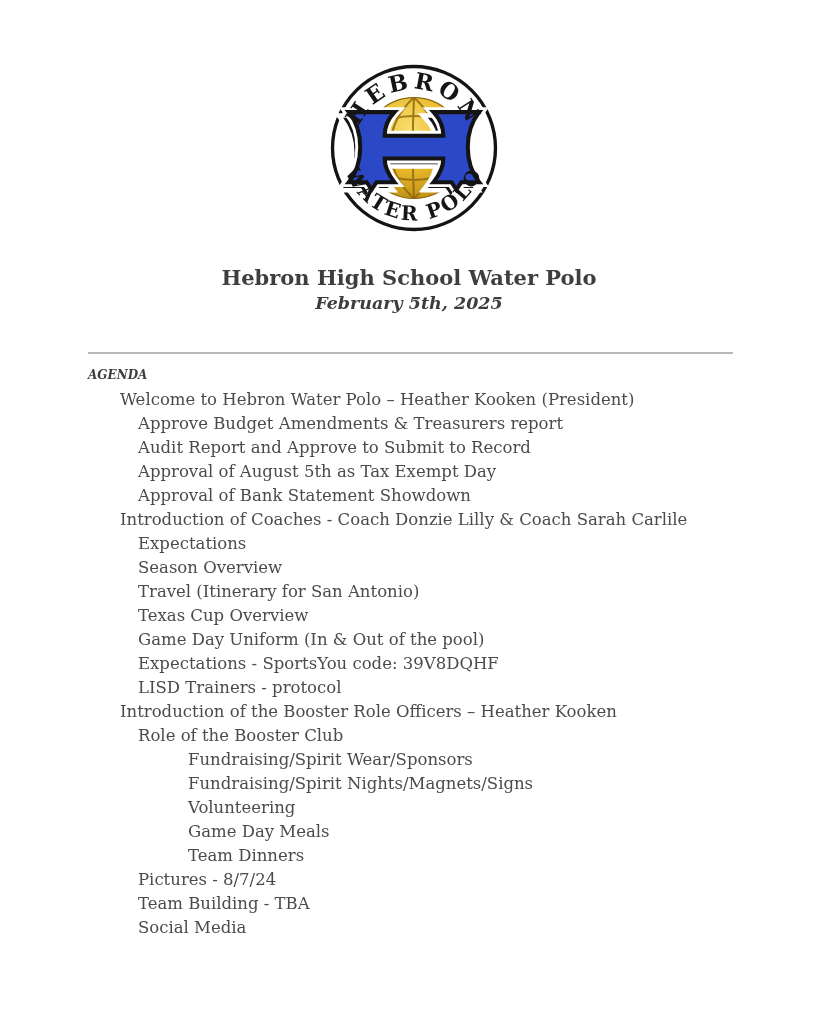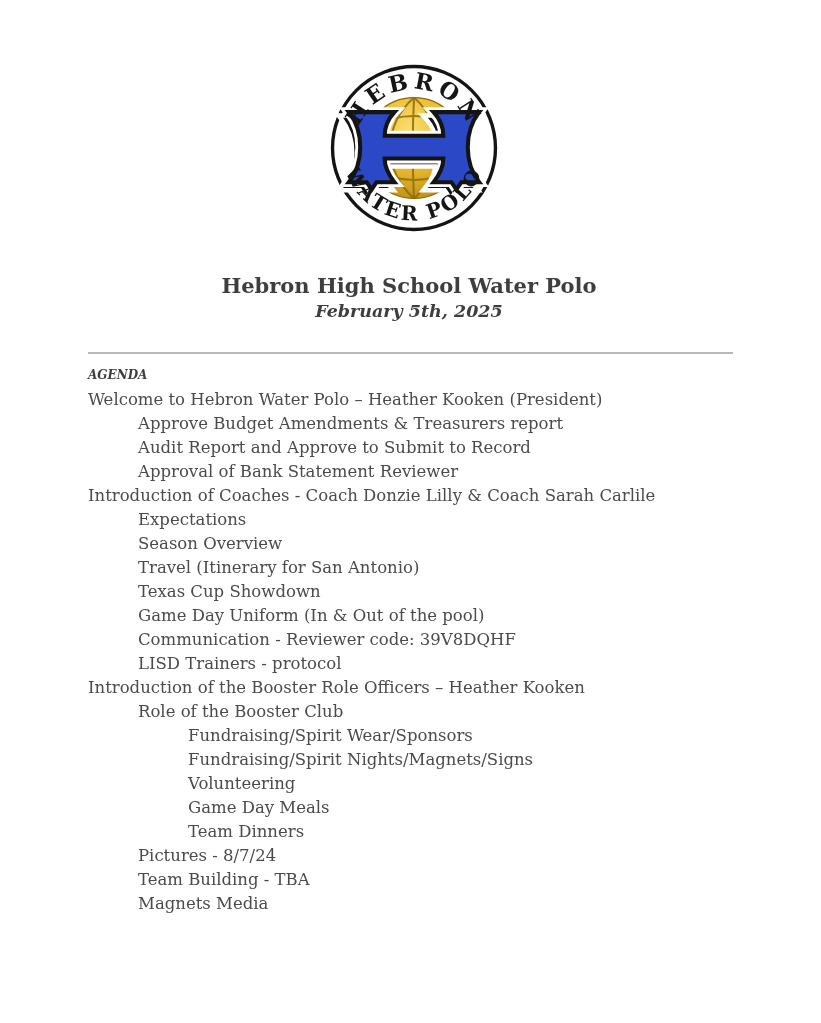--- a/index.html
+++ b/index.html
@@ -9,30 +9,30 @@
     --ink:#3e3e3e; --body-ink:#4b4b4b; --divider:#b9b9b9; --h-blue:#2b48c6; --logo-black:#141414;
   }
   .page{position:relative;width:821px;height:1023px;background:#fff;overflow:hidden;}
 
   .logo{position:absolute;left:330px;top:64px;width:168px;height:168px;}
   .logo svg{width:100%;height:100%;display:block;}
   .arc-text{font-family:"DejaVu Serif","Liberation Serif",serif;font-weight:bold;fill:#151515;}
   .arc-top{font-size:27px;letter-spacing:5px;}
   .arc-bottom{font-size:24px;letter-spacing:3px;}
 
-  .header{position:absolute;left:0;top:272px;width:818px;text-align:center;color:var(--ink);}
+  .header{position:absolute;left:0;top:264px;width:818px;text-align:center;color:var(--ink);}
   .title{font-size:21px;font-weight:bold;line-height:27px;}
   .subtitle{font-size:17.5px;font-weight:bold;font-style:italic;line-height:25px;}
 
   .divider{position:absolute;left:88px;top:352px;width:645px;height:0;border-top:2px solid var(--divider);}
 
   .agenda{position:absolute;left:88px;top:362px;width:690px;color:var(--body-ink);}
   .agenda-heading{font-size:12px;font-weight:bold;font-style:italic;line-height:26px;color:var(--ink);}
   .agenda-item{font-size:16.5px;line-height:24px;white-space:nowrap;}
-  .indent-0{padding-left:0;}
+  .indent-0{padding-left:0;margin-left:32px;}
   .indent-1{padding-left:50px;}
   .indent-2{padding-left:100px;}
 </style>
 </head>
 <body style="--ink: #3e3e3e; --body-ink: #4b4b4b; --divider: #b9b9b9; --h-blue: #2b48c6; --logo-black: #141414;">
 
 <div class="page">
 
   <div class="logo">
     <svg viewBox="0 0 200 200" xmlns="http://www.w3.org/2000/svg">
@@ -83,35 +83,36 @@
   </div>
 
   <div class="divider"></div>
 
   <div class="agenda">
     <div class="agenda-heading">AGENDA</div>
     <div>
         <div class="agenda-item indent-0">Welcome to Hebron Water Polo – Heather Kooken (President)</div>
         <div class="agenda-item indent-1">Approve Budget Amendments &amp; Treasurers report</div>
         <div class="agenda-item indent-1">Audit Report and Approve to Submit to Record</div>
-        <div class="agenda-item indent-1">Approval of Bank Statement Reviewer</div>
+        <div class="agenda-item indent-1">Approval of August 5th as Tax Exempt Day</div>
+        <div class="agenda-item indent-1">Approval of Bank Statement Showdown</div>
         <div class="agenda-item indent-0">Introduction of Coaches - Coach Donzie Lilly &amp; Coach Sarah Carlile</div>
         <div class="agenda-item indent-1">Expectations</div>
         <div class="agenda-item indent-1">Season Overview</div>
         <div class="agenda-item indent-1">Travel (Itinerary for San Antonio)</div>
-        <div class="agenda-item indent-1">Texas Cup Showdown</div>
+        <div class="agenda-item indent-1">Texas Cup Overview</div>
         <div class="agenda-item indent-1">Game Day Uniform (In &amp; Out of the pool)</div>
-        <div class="agenda-item indent-1">Communication - Reviewer code: 39V8DQHF</div>
+        <div class="agenda-item indent-1">Expectations - SportsYou code: 39V8DQHF</div>
         <div class="agenda-item indent-1">LISD Trainers - protocol</div>
         <div class="agenda-item indent-0">Introduction of the Booster Role Officers – Heather Kooken</div>
         <div class="agenda-item indent-1">Role of the Booster Club</div>
         <div class="agenda-item indent-2">Fundraising/Spirit Wear/Sponsors</div>
         <div class="agenda-item indent-2">Fundraising/Spirit Nights/Magnets/Signs</div>
         <div class="agenda-item indent-2">Volunteering</div>
         <div class="agenda-item indent-2">Game Day Meals</div>
         <div class="agenda-item indent-2">Team Dinners</div>
         <div class="agenda-item indent-1">Pictures - 8/7/24</div>
         <div class="agenda-item indent-1">Team Building - TBA</div>
-        <div class="agenda-item indent-1">Magnets Media</div>
+        <div class="agenda-item indent-1">Social Media</div>
       </div>
   </div>
 
 </div>
 
 </body></html>

